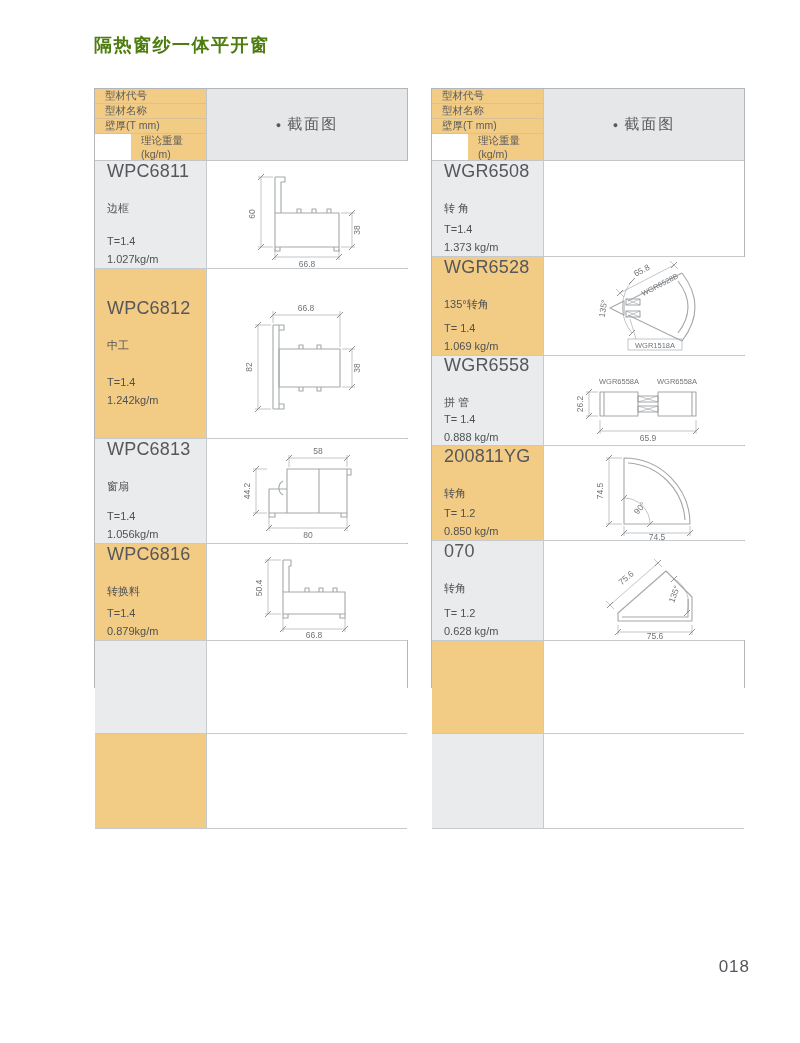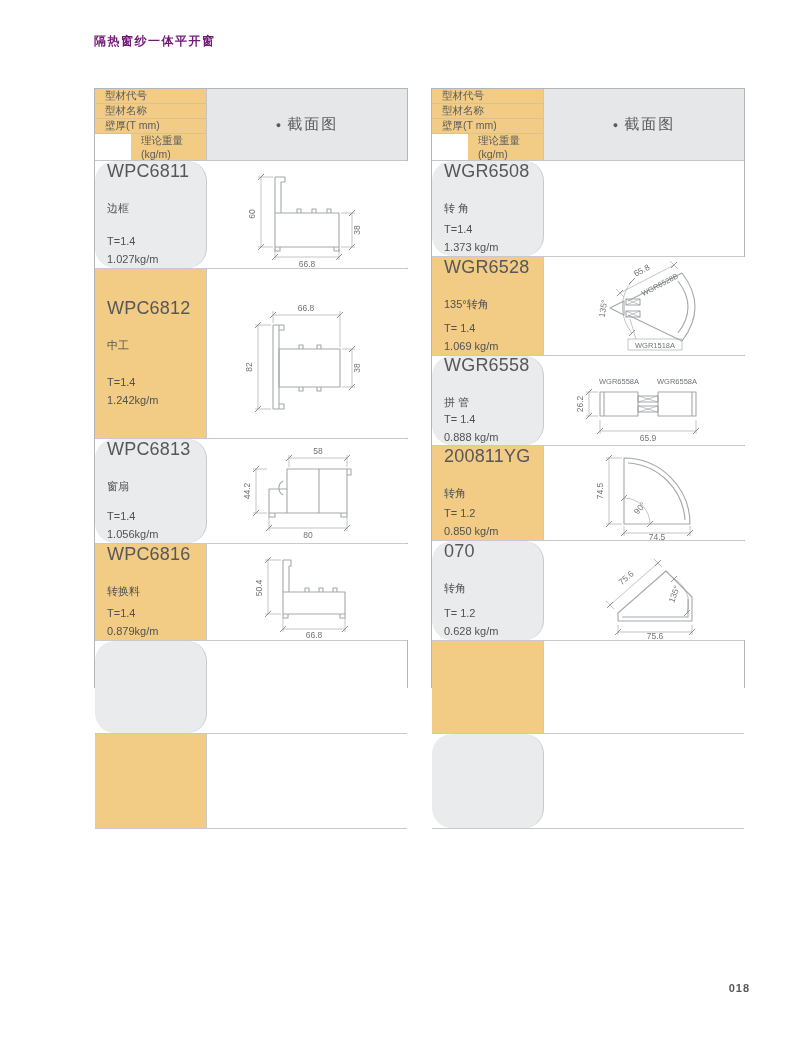--- a/index.html
+++ b/index.html
@@ -1,23 +1,23 @@
 <!DOCTYPE html>
 <html><head>
 <meta charset="utf-8">
 <style>
   * { margin:0; padding:0; box-sizing:border-box; }
   body { background:#ffffff; font-family:"Liberation Sans","DejaVu Sans",sans-serif; }
   .page { position:relative; width:800px; height:1043px; background:#ffffff; overflow:hidden; }
 
-  .page-title { position:absolute; left:94px; top:33px; font-size:12px; font-weight:bold;
-                color:#701a75; letter-spacing:1.5px; }
+  .page-title { position:absolute; left:94px; top:33px; font-size:18px; font-weight:bold;
+                color:#4d7c0f; letter-spacing:1.5px; }
   .page-code  { position:absolute; right:54px; top:20px; font-size:37px; font-weight:bold;
                 color:#4c4e50; letter-spacing:-1px; }
-  .page-num   { position:absolute; right:50px; top:982px; font-size:11px; font-weight:bold;
+  .page-num   { position:absolute; right:50px; top:957px; font-size:17px; font-weight:normal;
                 color:#55575a; letter-spacing:1px; }
 
   .ptable { position:absolute; top:88px; width:314px; height:600px;
             border:1px solid #b3b6b9; background:#fff; display:flex; flex-direction:column; }
   .ptable.left  { left:94px; }
   .ptable.right { left:431px; }
 
   
   .thead { display:flex; height:72px; flex:none; border-bottom:1px solid #c3c6c9; }
   .thead-left { width:112px; flex:none; display:flex; flex-direction:column; border-right:1px solid #c3c6c9; }
@@ -26,21 +26,21 @@
   .hrow:last-child { border-bottom:none;margin-left:36px; }
   .thead-right { flex:1; background:#e5e7e9; display:flex; align-items:center; justify-content:center;
                  font-size:15px; color:#58595b; letter-spacing:2px; }
   .thead-right .dot { font-size:9px; margin-right:6px; letter-spacing:0; }
 
   
   .trow { display:flex; flex:none; border-bottom:1px solid #c7cacc; }
   .trow:last-child { border-bottom:none; }
   .info { width:112px; flex:none; border-right:1px solid #c7cacc; display:flex; flex-direction:column;
           justify-content:center; padding-left:12px; }
-  .info.g { background:#e9ebec;border-radius:20px; }
+  .info.g { background:#e9ebec; }
   .info.o { background:#f2cb85; }
   .code  { font-size:18px; font-weight:500; color:#55575a; letter-spacing:0.2px; }
   .pname { font-size:11px; color:#4f5254; margin-top:19px; }
   .sp    { height:20px; }
   .meta  { font-size:11px; color:#4f5254; line-height:1.65; }
   .draw  { flex:1; background:#ffffff; display:flex; align-items:center; justify-content:center; }
 
   
   .pline { fill:none; stroke:#a4a8ab; stroke-width:1.1; stroke-linejoin:round; }
   .dline { fill:none; stroke:#9b9fa2; stroke-width:0.6; }

